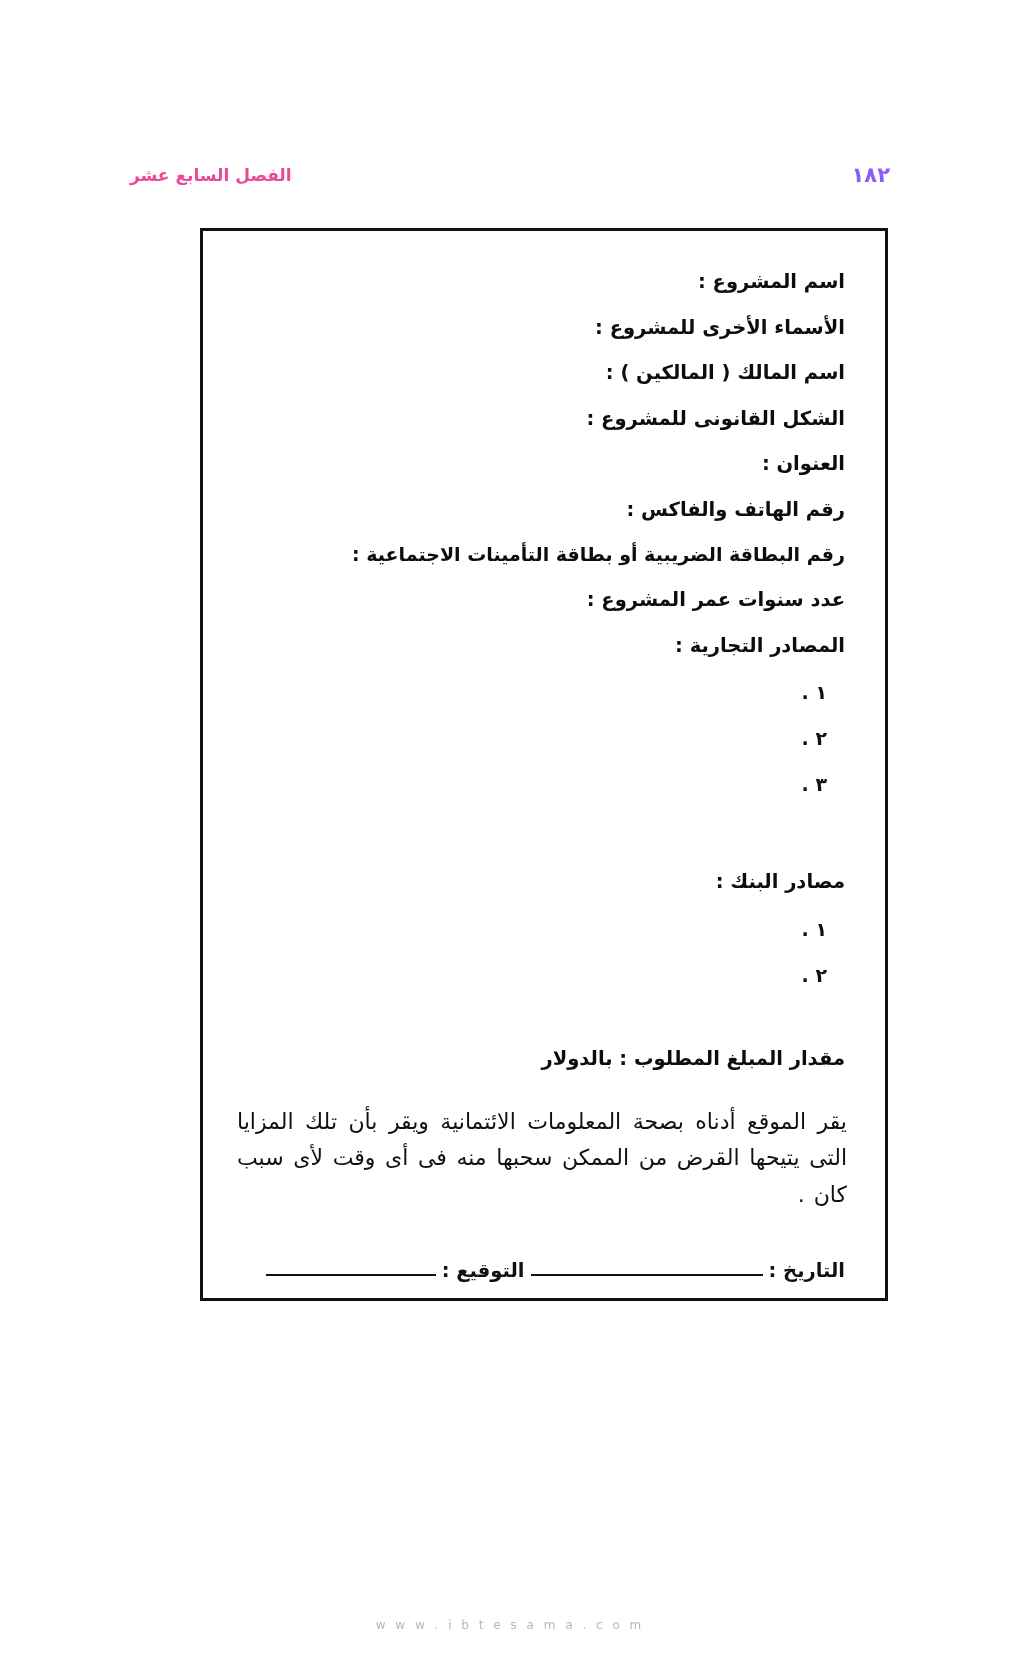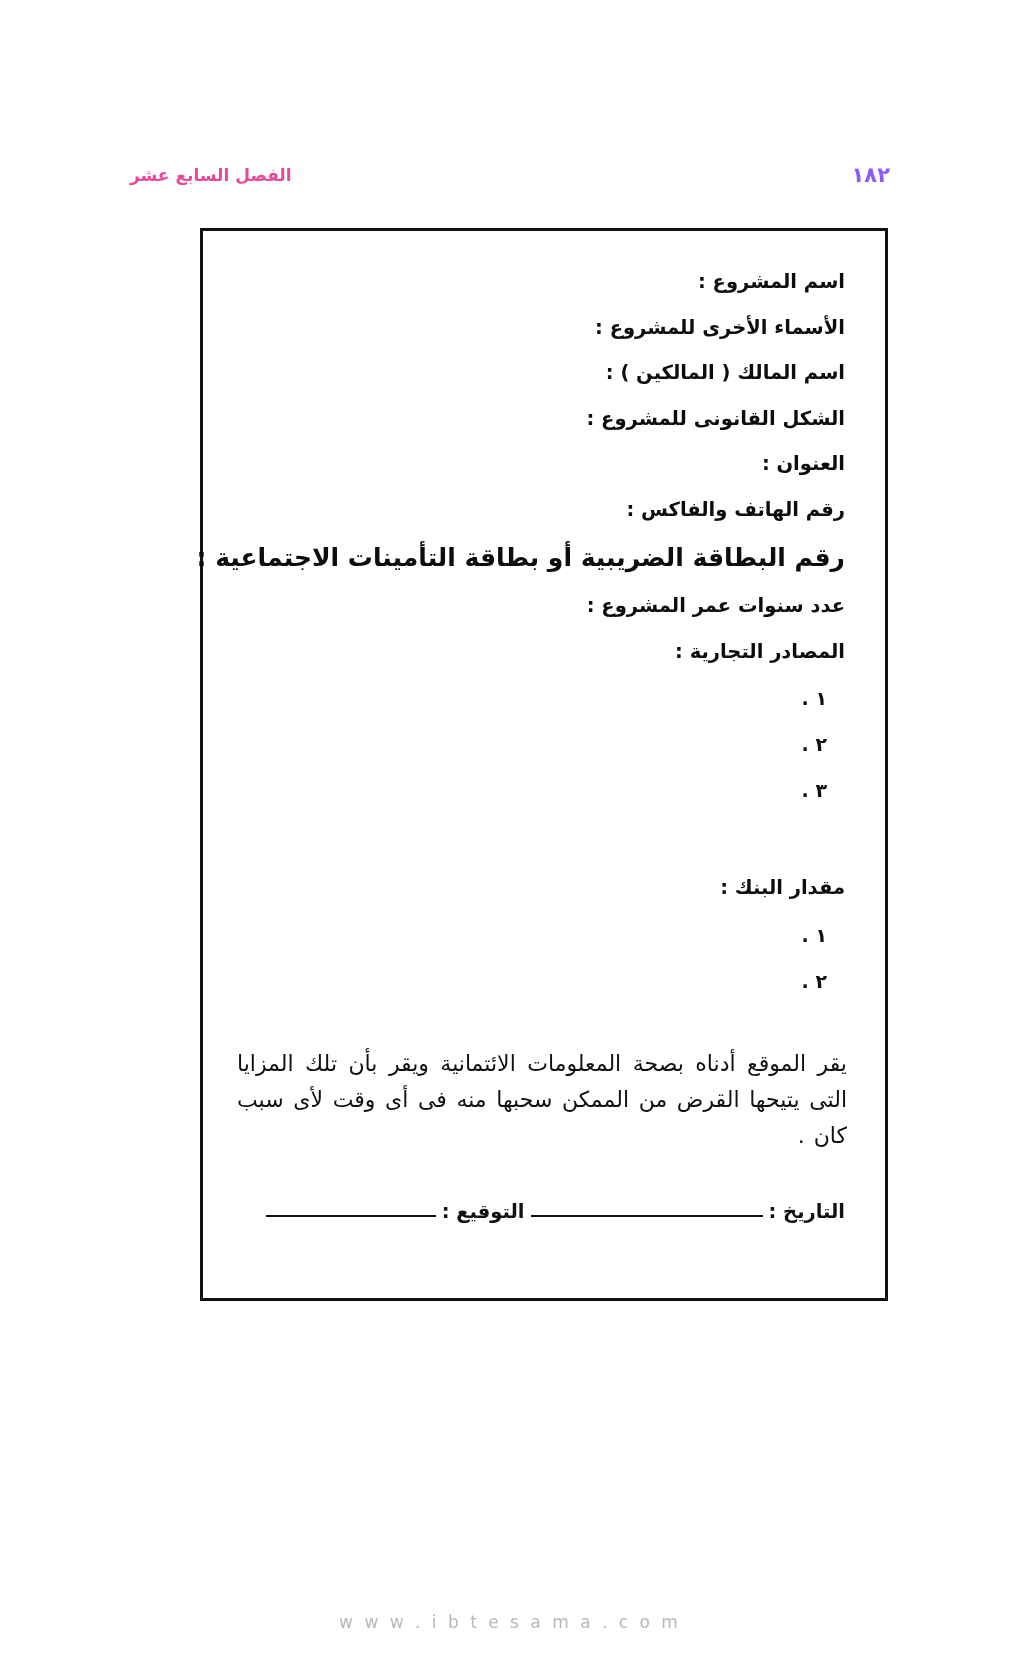--- a/index.html
+++ b/index.html
@@ -70,21 +70,21 @@
     line-height: 1.0;
     text-align: right;
     white-space: nowrap;
     margin-top: 19px;
   }
 
   .field {
     margin-bottom: 26px;
     padding-right: 12px;
   }
-  .field.wide { font-size: 25px; }
+  .field.wide { font-size: 19px; }
 
   .numlist {
     margin: 0;
     padding: 0;
   }
   .numitem {
     font-family: "DejaVu Sans", sans-serif;
     font-weight: bold;
     font-size: 19px;
     text-align: right;
@@ -136,21 +136,21 @@
 
   
   .watermark {
     position: absolute;
     bottom: 48px;
     left: 0;
     width: 100%;
     text-align: center;
     direction: ltr;
     font-family: "DejaVu Sans", sans-serif;
-    font-size: 17px;
+    font-size: 12px;
     letter-spacing: 3px;
     color: #b8b8b8;
   }
 </style>
 </head>
 <body>
 
 <div class="page">
 
   <div class="running-head">
@@ -171,29 +171,30 @@
     <div class="line field">المصادر التجارية  :</div>
 
     <div class="numlist">
       <div class="numitem">١ .</div>
       <div class="numitem">٢ .</div>
       <div class="numitem">٣ .</div>
     </div>
 
     <div class="gap-lg"></div>
 
-    <div class="line field">مقدار البنك  :</div>
+    <div class="line field">مصادر البنك  :</div>
 
     <div class="numlist">
       <div class="numitem">١ .</div>
       <div class="numitem">٢ .</div>
     </div>
 
     <div class="gap-md"></div>
 
+    <div class="line field">مقدار المبلغ المطلوب  :   بالدولار</div>
 
     <div class="gap-sm"></div>
 
     <div class="paragraph">يقر الموقع أدناه بصحة المعلومات الائتمانية ويقر بأن تلك المزايا التى يتيحها القرض من الممكن سحبها منه فى أى وقت لأى سبب كان .</div>
 
     <div class="signature-row">
       <span class="sig-label">التاريخ  :</span>
       <span class="rule long"></span>
       <span class="sig-label">التوقيع  :</span>
       <span class="rule short"></span>

